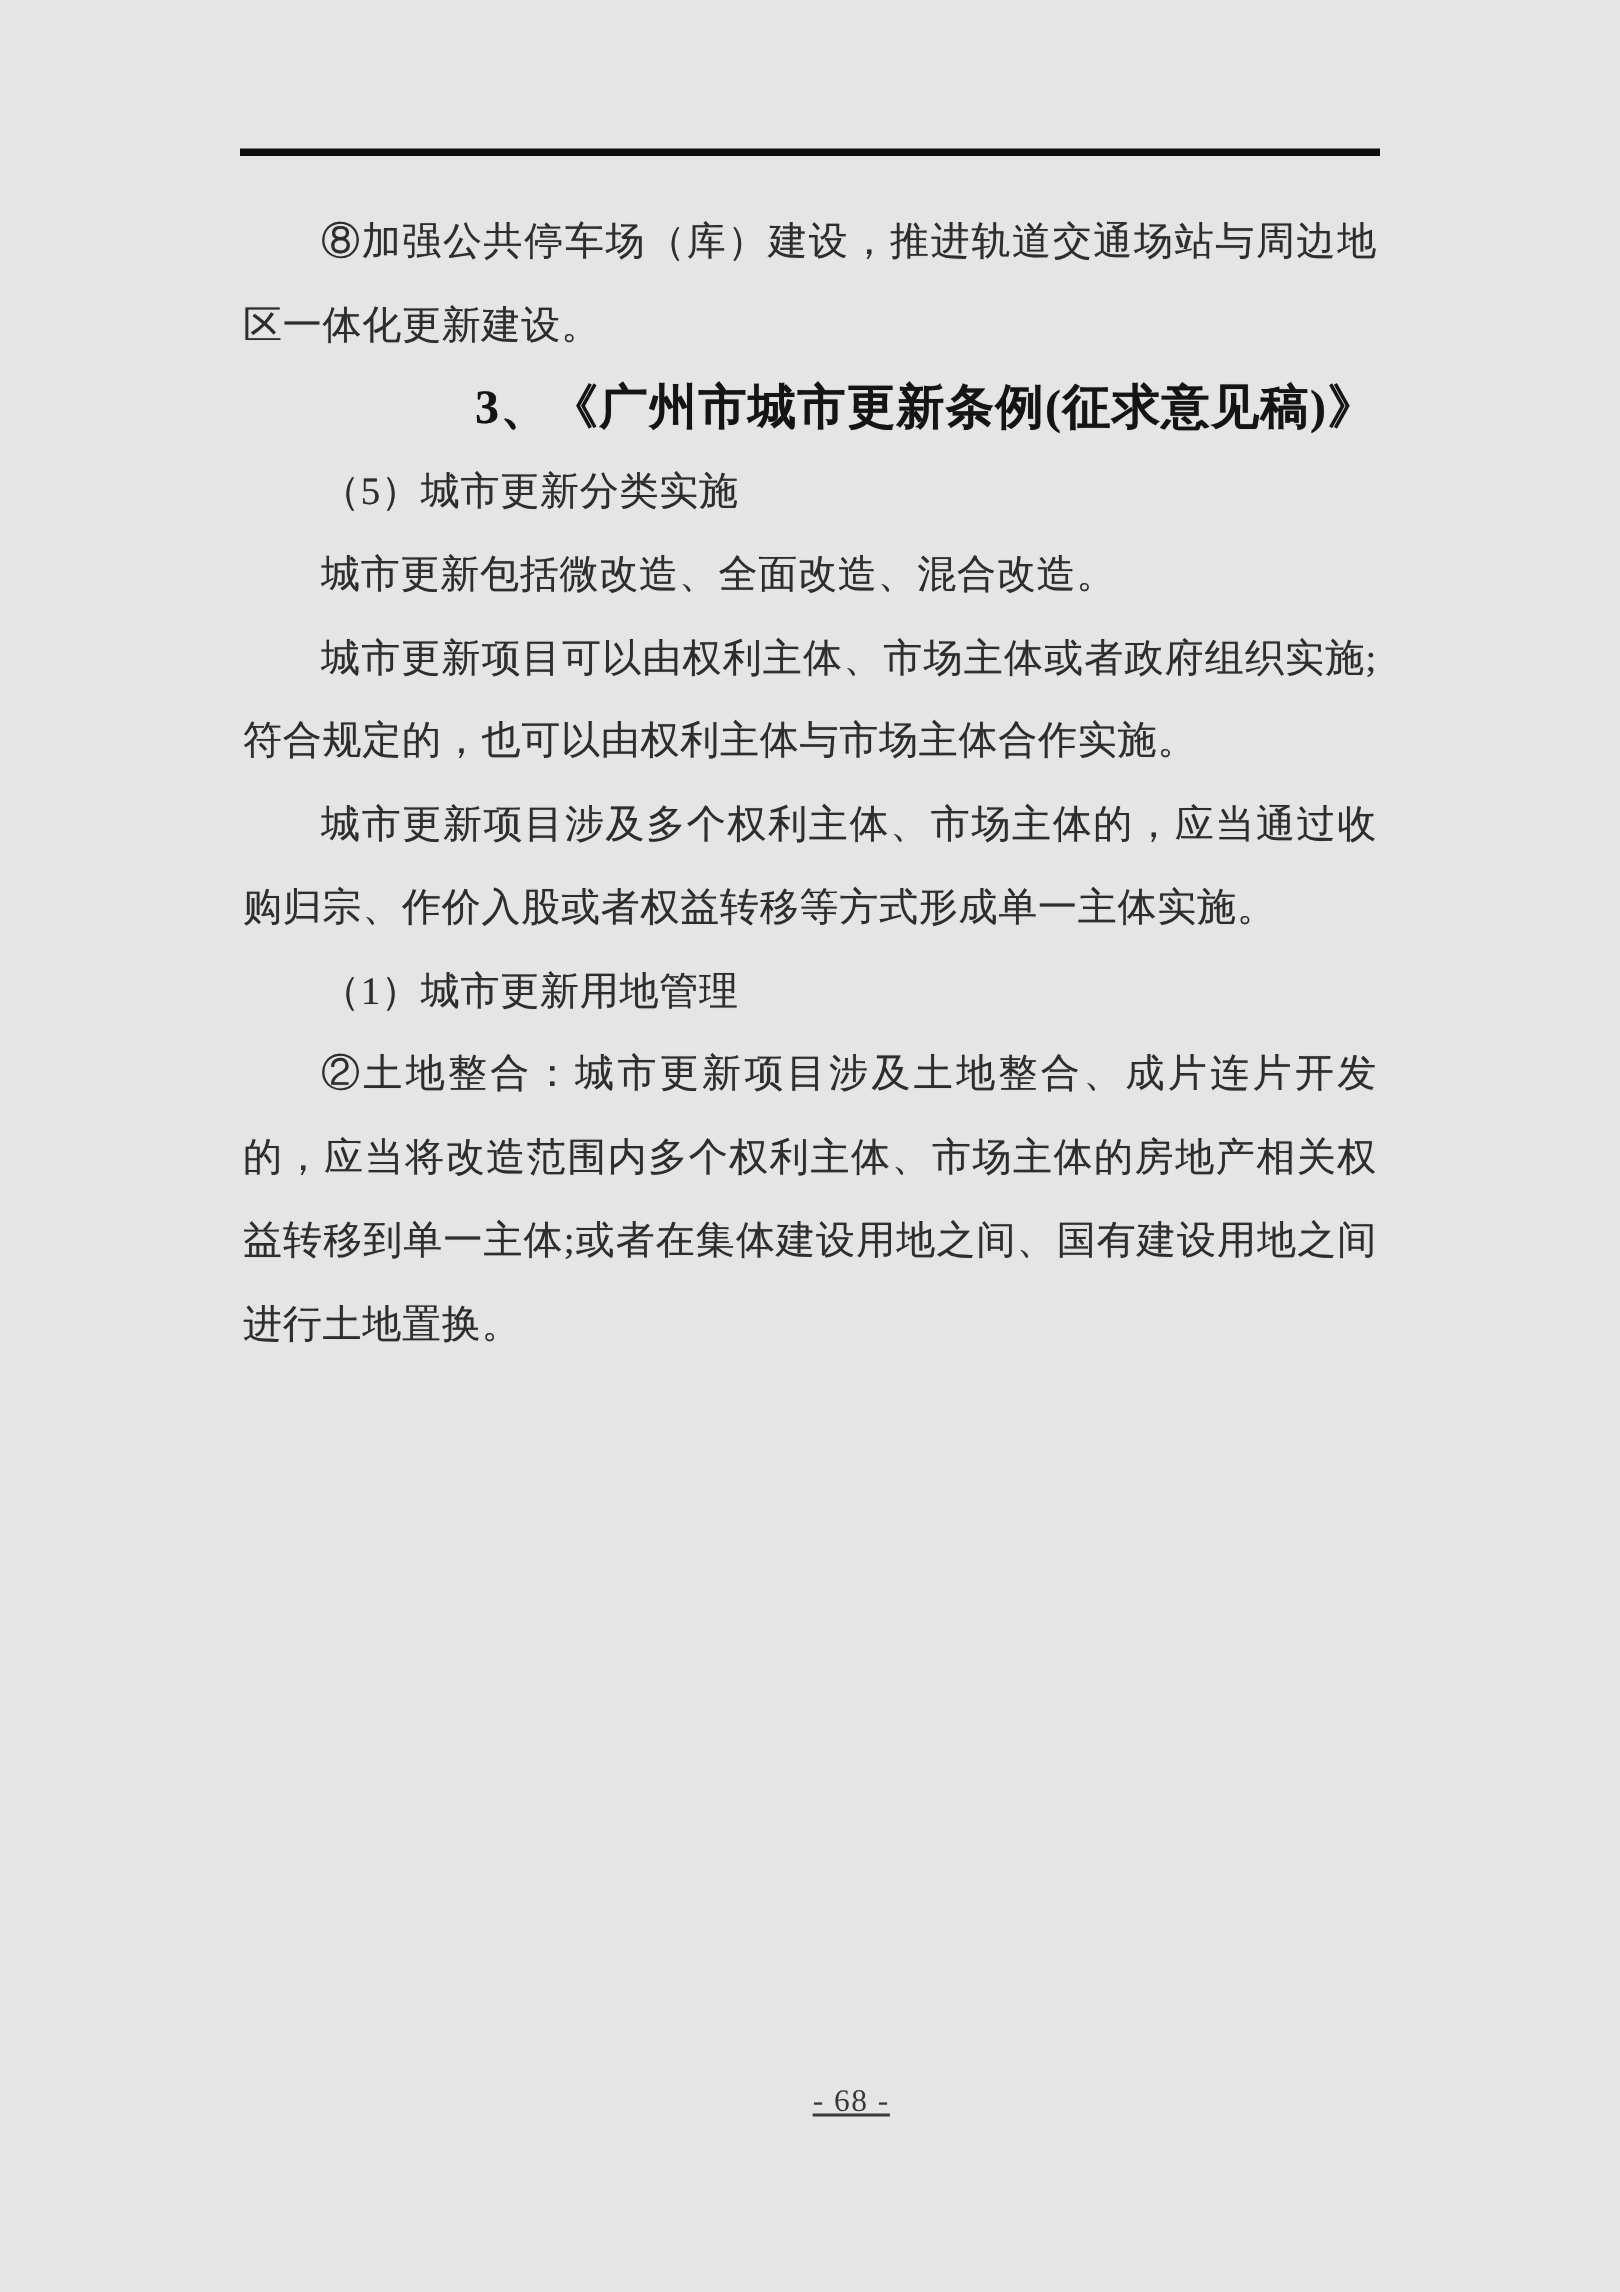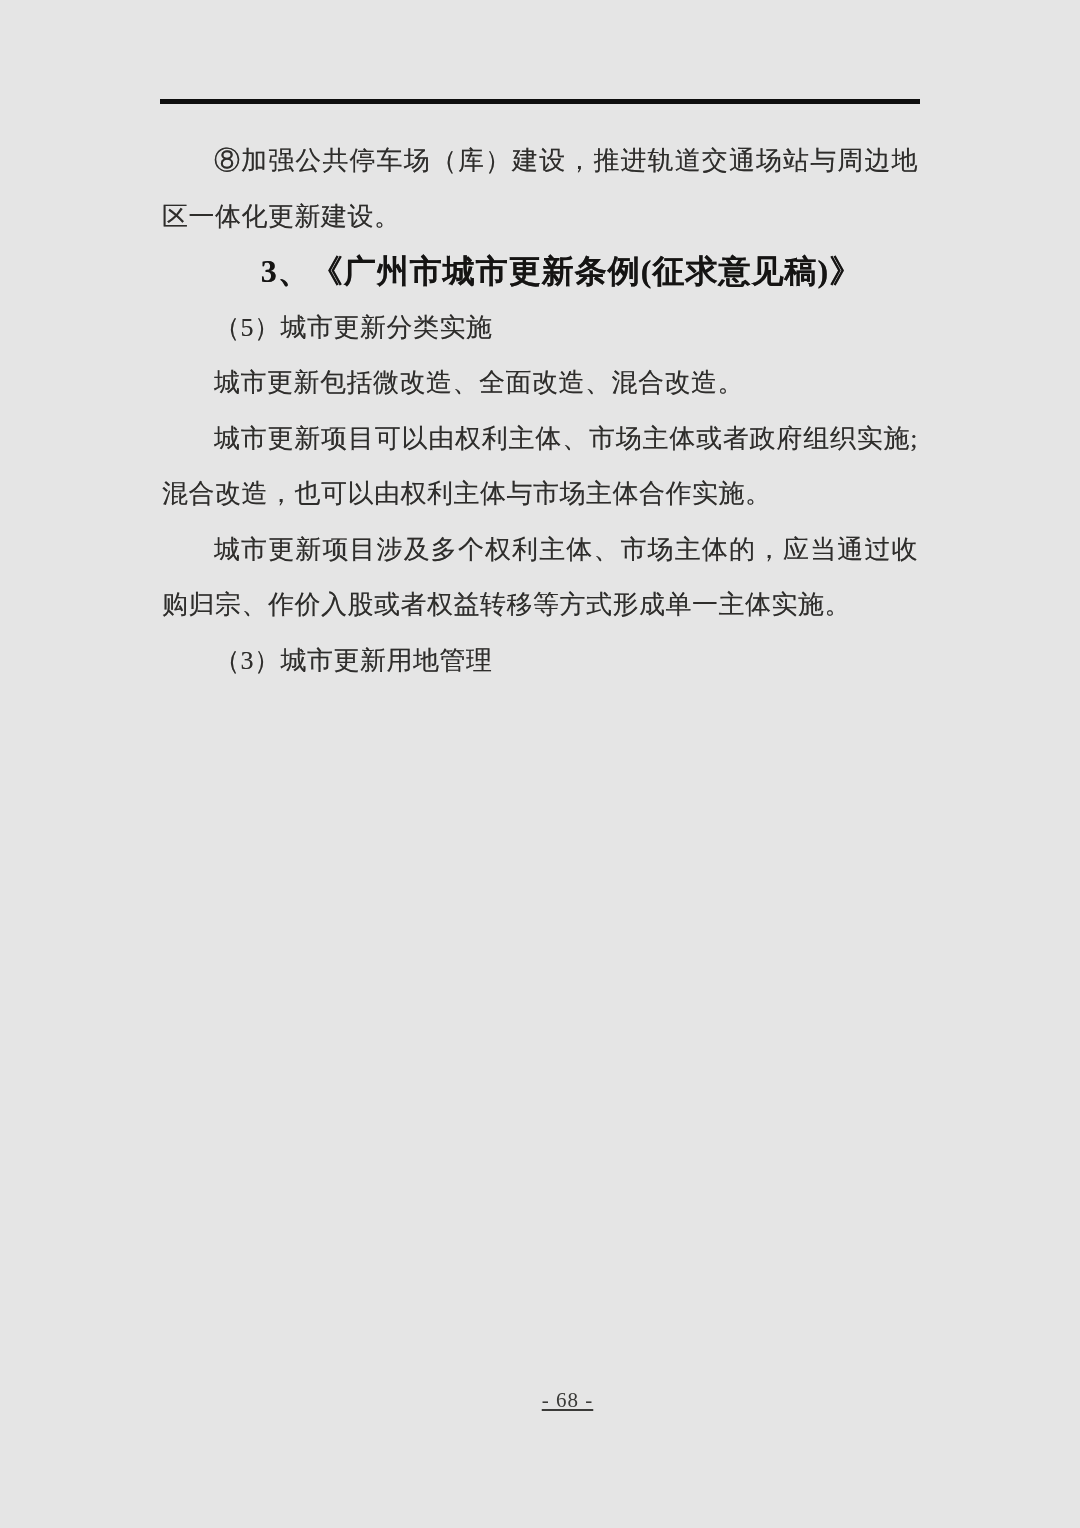--- a/index.html
+++ b/index.html
@@ -41,21 +41,21 @@
     text-indent: 2em;
     text-shadow: 0 0 0.5px rgba(40, 40, 40, 0.45);
   }
   .heading {
     margin: 0;
     font-weight: bold;
     font-size: 32px;
     line-height: 55.5px;
     color: #151413;
     text-indent: 43px;
-    text-align: center;
+    text-align: right;
     letter-spacing: 1px;
     text-shadow: 0 0 0.5px rgba(0, 0, 0, 0.6);
   }
   .footer {
     position: absolute;
     left: 12px;
     top: 1388px;
     width: 100%;
     text-align: center;
     font-size: 21px;
@@ -69,20 +69,21 @@
 
 <div class="page">
 
   <div class="header-rule"></div>
 
   <div class="body-col">
     <p class="para">⑧加强公共停车场（库）建设，推进轨道交通场站与周边地区一体化更新建设。</p>
     <p class="heading">3、《广州市城市更新条例(征求意见稿)》</p>
     <p class="para">（5）城市更新分类实施</p>
     <p class="para">城市更新包括微改造、全面改造、混合改造。</p>
-    <p class="para">城市更新项目可以由权利主体、市场主体或者政府组织实施;混合改造，也可以由权利主体与市场主体合作实施。</p>
+    <p class="para">城市更新项目可以由权利主体、市场主体或者政府组织实施;符合规定的，也可以由权利主体与市场主体合作实施。</p>
     <p class="para">城市更新项目涉及多个权利主体、市场主体的，应当通过收购归宗、作价入股或者权益转移等方式形成单一主体实施。</p>
-    <p class="para">（3）城市更新用地管理</p>
+    <p class="para">（1）城市更新用地管理</p>
+    <p class="para">②土地整合：城市更新项目涉及土地整合、成片连片开发的，应当将改造范围内多个权利主体、市场主体的房地产相关权益转移到单一主体;或者在集体建设用地之间、国有建设用地之间进行土地置换。</p>
   </div>
 
   <div class="footer">- 68 -</div>
 
 </div>
 
 </body></html>

